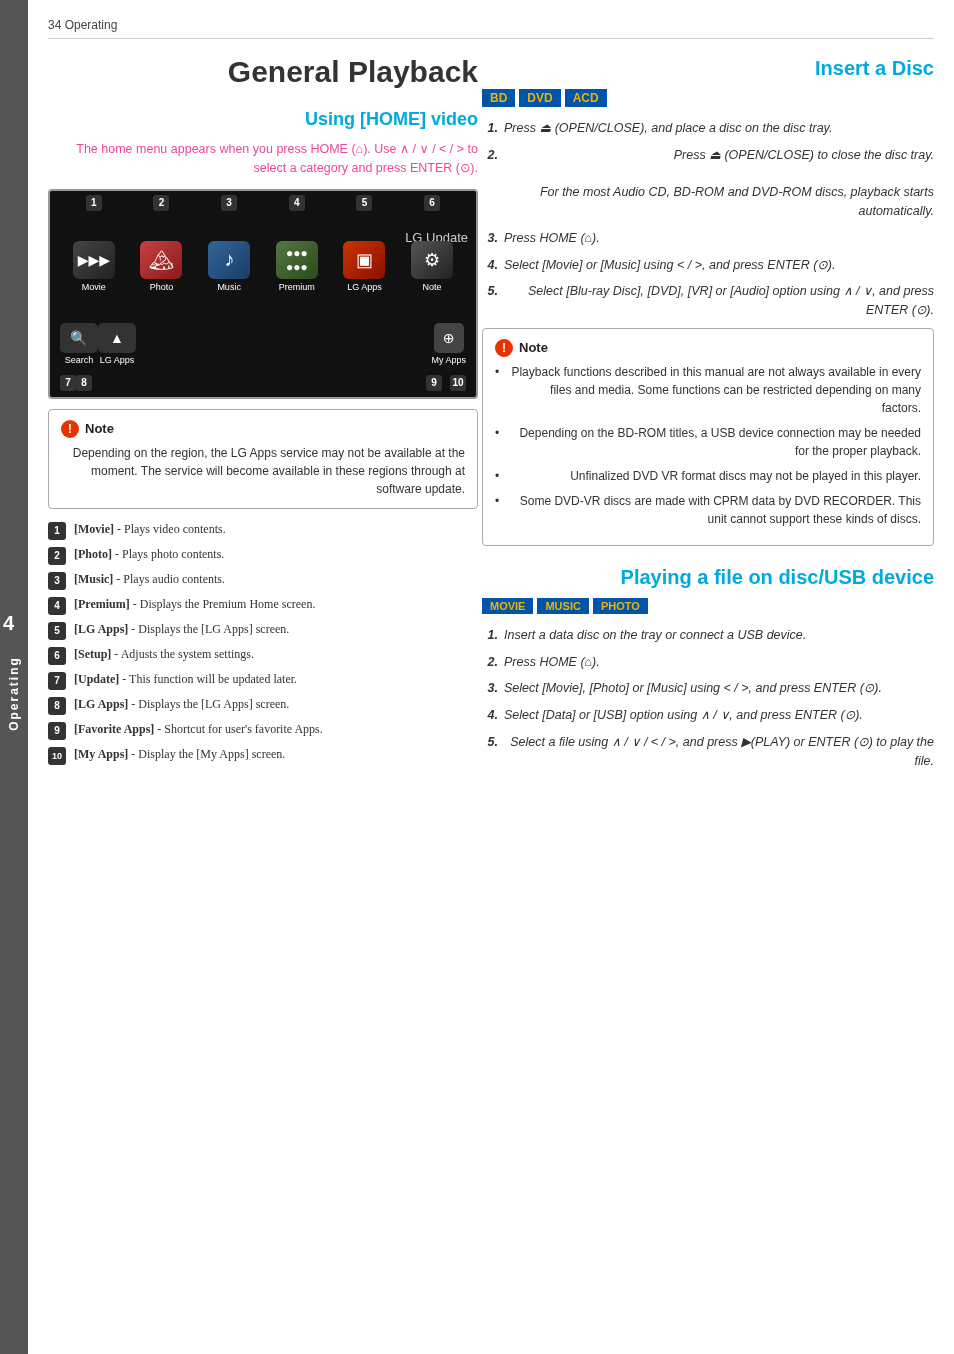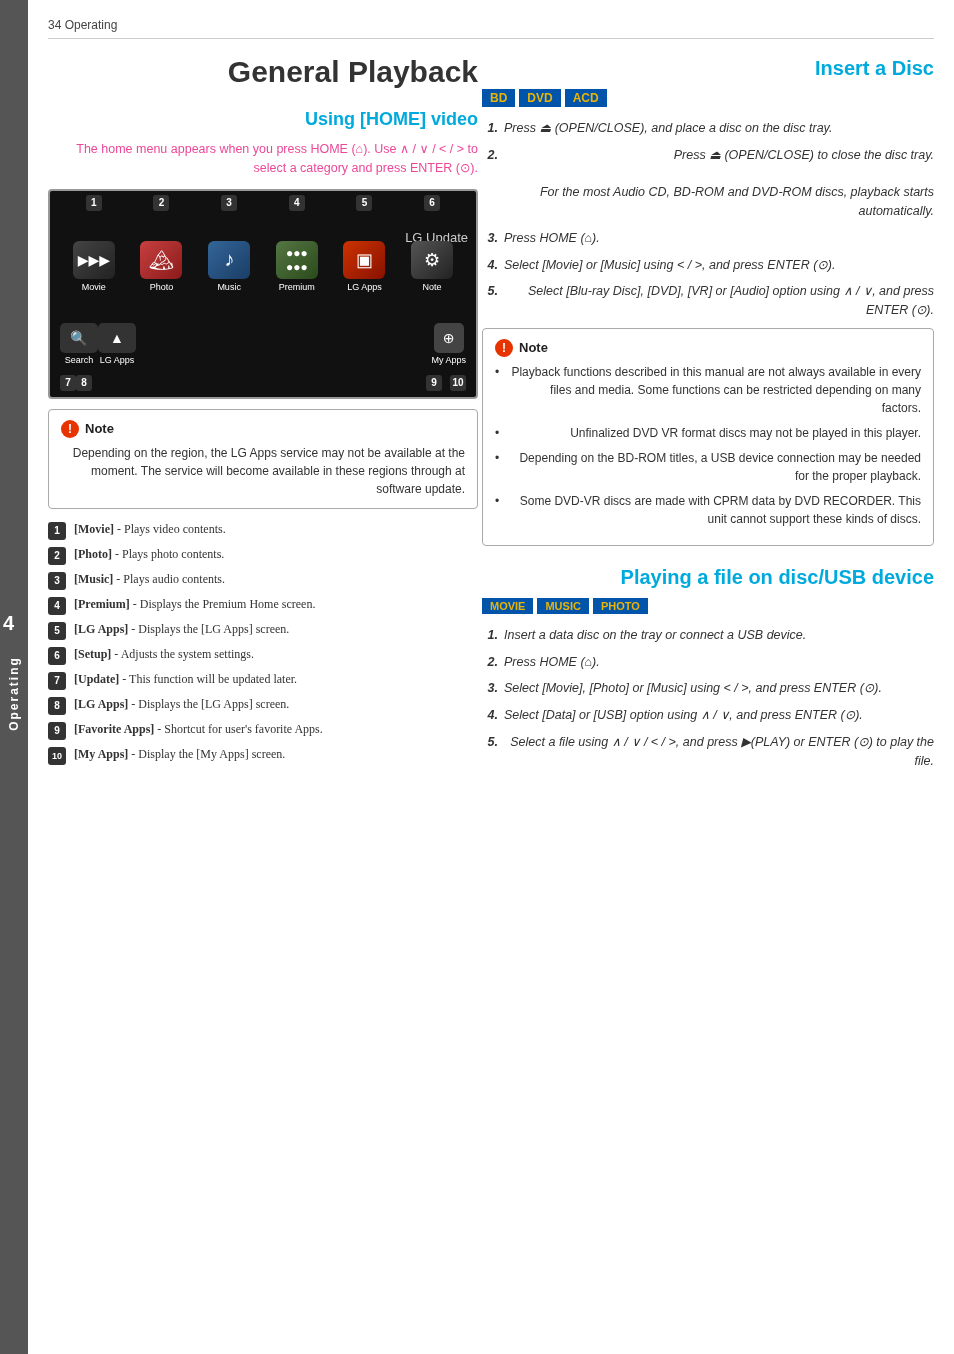--- a/index.html
+++ b/index.html
@@ -522,22 +522,22 @@
           </li>
         </ol>
 
         <div class="note-box">
           <div class="note-title">
             <div class="note-icon">!</div>
             <span>Note</span>
           </div>
           <ul class="bullet-list">
             <li>Playback functions described in this manual are not always available in every files and media. Some functions can be restricted depending on many factors.</li>
+            <li>Depending on the BD-ROM titles, a USB device connection may be needed for the proper playback.</li>
             <li>Unfinalized DVD VR format discs may not be played in this player.</li>
-            <li>Depending on the BD-ROM titles, a USB device connection may be needed for the proper playback.</li>
             <li>Some DVD-VR discs are made with CPRM data by DVD RECORDER. This unit cannot support these kinds of discs.</li>
           </ul>
         </div>
 
         <div class="subsection-gap">
           <h2 class="right-section-title">Playing a file on disc/USB device</h2>
 
           <div class="format-badges">
             <span class="badge badge-movie">MOVIE</span>
             <span class="badge badge-music">MUSIC</span>

